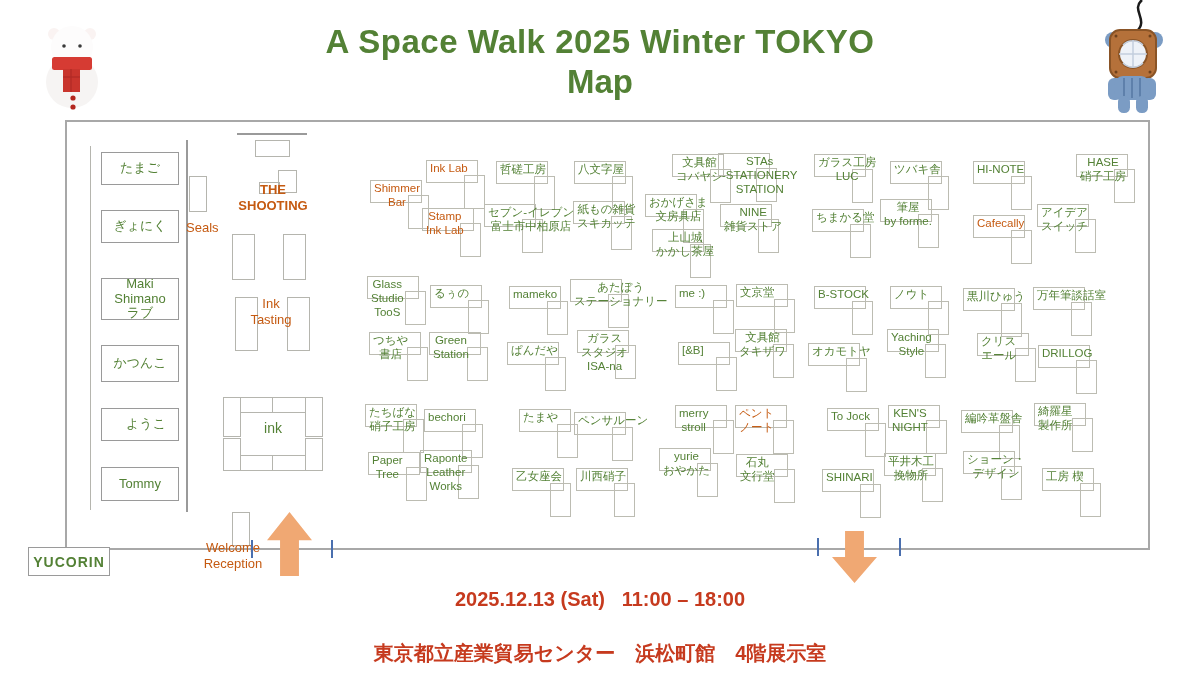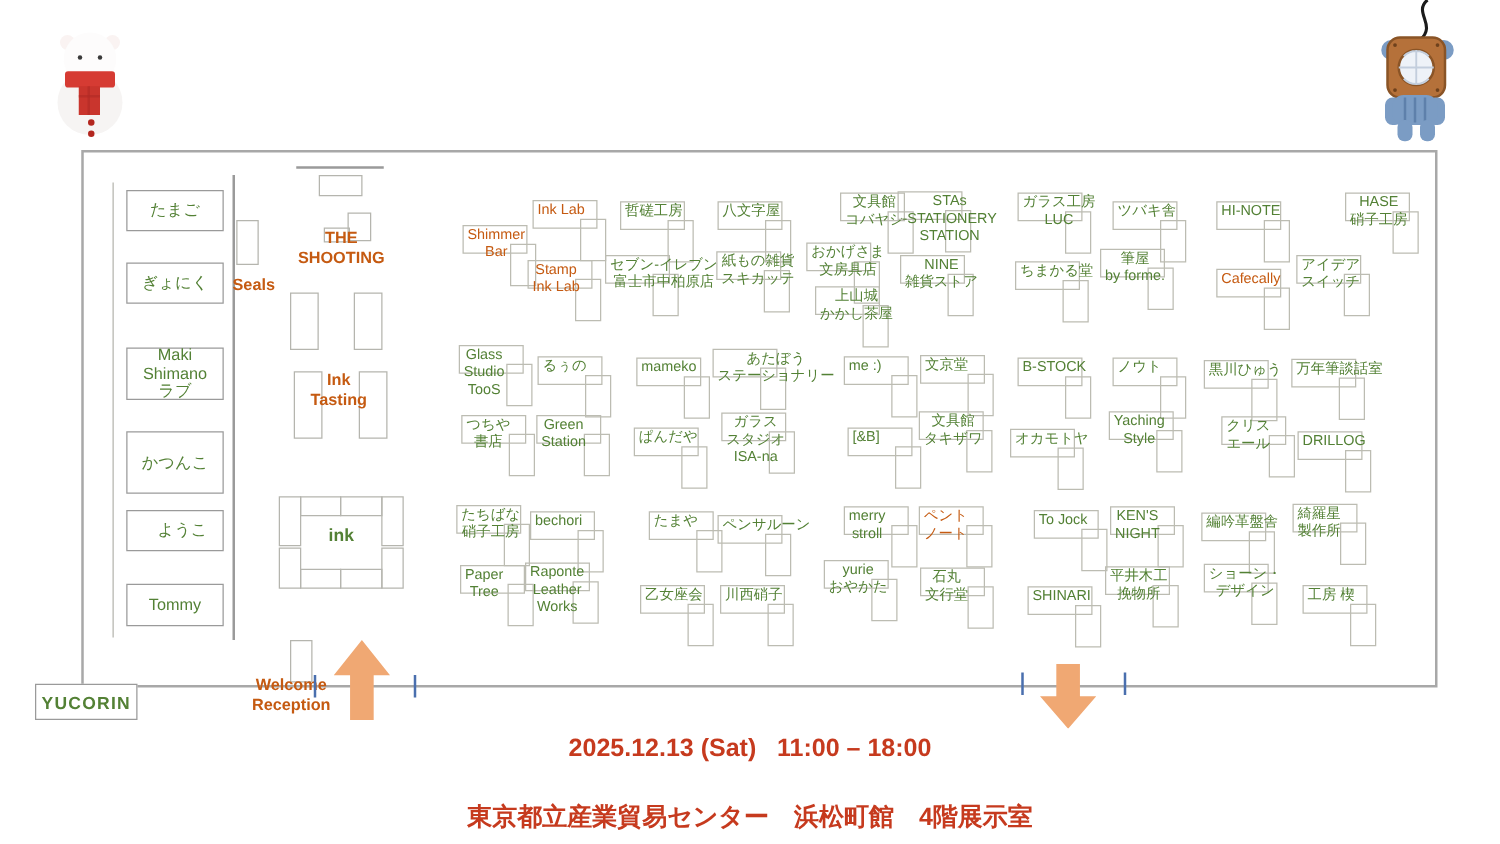--- a/index.html
+++ b/index.html
@@ -29,21 +29,21 @@
          white-space:pre-line;text-align:center;}
   .booth.o{color:#c55a11;}
   .booth::before{content:"";position:absolute;left:-4px;top:-2px;width:50px;height:21px;
                  border:1px solid #bcbcb2;z-index:-1;}
   .booth::after{content:"";position:absolute;left:34px;top:13px;width:19px;height:32px;
                 border:1px solid #bcbcb2;z-index:-1;}
 
   .rect{position:absolute;border:1px solid #b5b5ae;box-sizing:border-box;background:transparent;}
   .hline{position:absolute;height:2px;background:#9a9a9a;}
 
-  .free-label{position:absolute;white-space:pre-line;text-align:center;line-height:1.2;z-index:3;font-weight:bold;}
+  .free-label{position:absolute;white-space:pre-line;text-align:center;line-height:1.2;z-index:3;}
   .orange{color:#c55a11;margin-top:32px;}
   .green{color:#538135;}
 
   
   .arrow-up{position:absolute;left:267px;top:512px;width:45px;height:64px;background:#f0a873;
             clip-path:polygon(50% 0,100% 44%,71% 44%,71% 100%,29% 100%,29% 44%,0 44%);z-index:4;}
   .arrow-down{position:absolute;left:832px;top:531px;width:45px;height:52px;background:#f0a873;
             clip-path:polygon(29% 0,71% 0,71% 50%,100% 50%,50% 100%,0 50%,29% 50%);z-index:4;}
   .tick{position:absolute;width:2px;height:18px;background:#4a6fae;z-index:3;}
 
@@ -93,31 +93,35 @@
     <circle cx="20" cy="72" r="1.5" fill="#6e411c"></circle>
       <circle cx="54" cy="72" r="1.5" fill="#6e411c"></circle>
     <rect x="12" y="78" width="14" height="22" rx="6" fill="#7b9cc4"></rect>
     <rect x="46" y="78" width="14" height="22" rx="6" fill="#7b9cc4"></rect>
     <rect x="18" y="76" width="36" height="24" rx="9" fill="#7b9cc4"></rect>
     <path d="M28,78 v20 M36,78 v20 M44,78 v20" stroke="#5e80ab" stroke-width="2"></path>
     <rect x="22" y="96" width="12" height="17" rx="5.5" fill="#7b9cc4"></rect>
     <rect x="40" y="96" width="12" height="17" rx="5.5" fill="#7b9cc4"></rect>
   </svg>
 
+  <div class="title">
+    <div class="t1">A Space Walk 2025 Winter TOKYO</div>
+    <div class="t2">Map</div>
+  </div>
 
   <div class="map-border"></div>
 
   <div class="lc-line-r"></div>
   <div class="lc-line-l"></div>
   <div id="left-col">
       <div class="lc-box" style="top: 152px; height: 33px;">たまご</div>
       <div class="lc-box" style="top: 210px; height: 33px;">ぎょにく</div>
       <div class="lc-box" style="top: 278px; height: 42px;">Maki Shimano
 ラブ</div>
-      <div class="lc-box" style="top: 345px; height: 50px;">かつんこ</div>
+      <div class="lc-box" style="top: 345px; height: 37px;">かつんこ</div>
       <div class="lc-box" style="top: 408px; height: 33px; padding-left: 12px;">ようこ</div>
       <div class="lc-box" style="top: 467px; height: 34px;">Tommy</div>
     </div>
 
   <div class="rect" style="left:189px;top:176px;width:18px;height:36px"></div>
   <div class="free-label orange" style="left:186px;top:188px;font-size:13px">Seals</div>
 
   <div class="hline" style="left:237px;top:133px;width:70px"></div>
   <div class="rect" style="left:255px;top:140px;width:35px;height:17px"></div>
   <div class="rect" style="left:278px;top:170px;width:19px;height:23px"></div>

